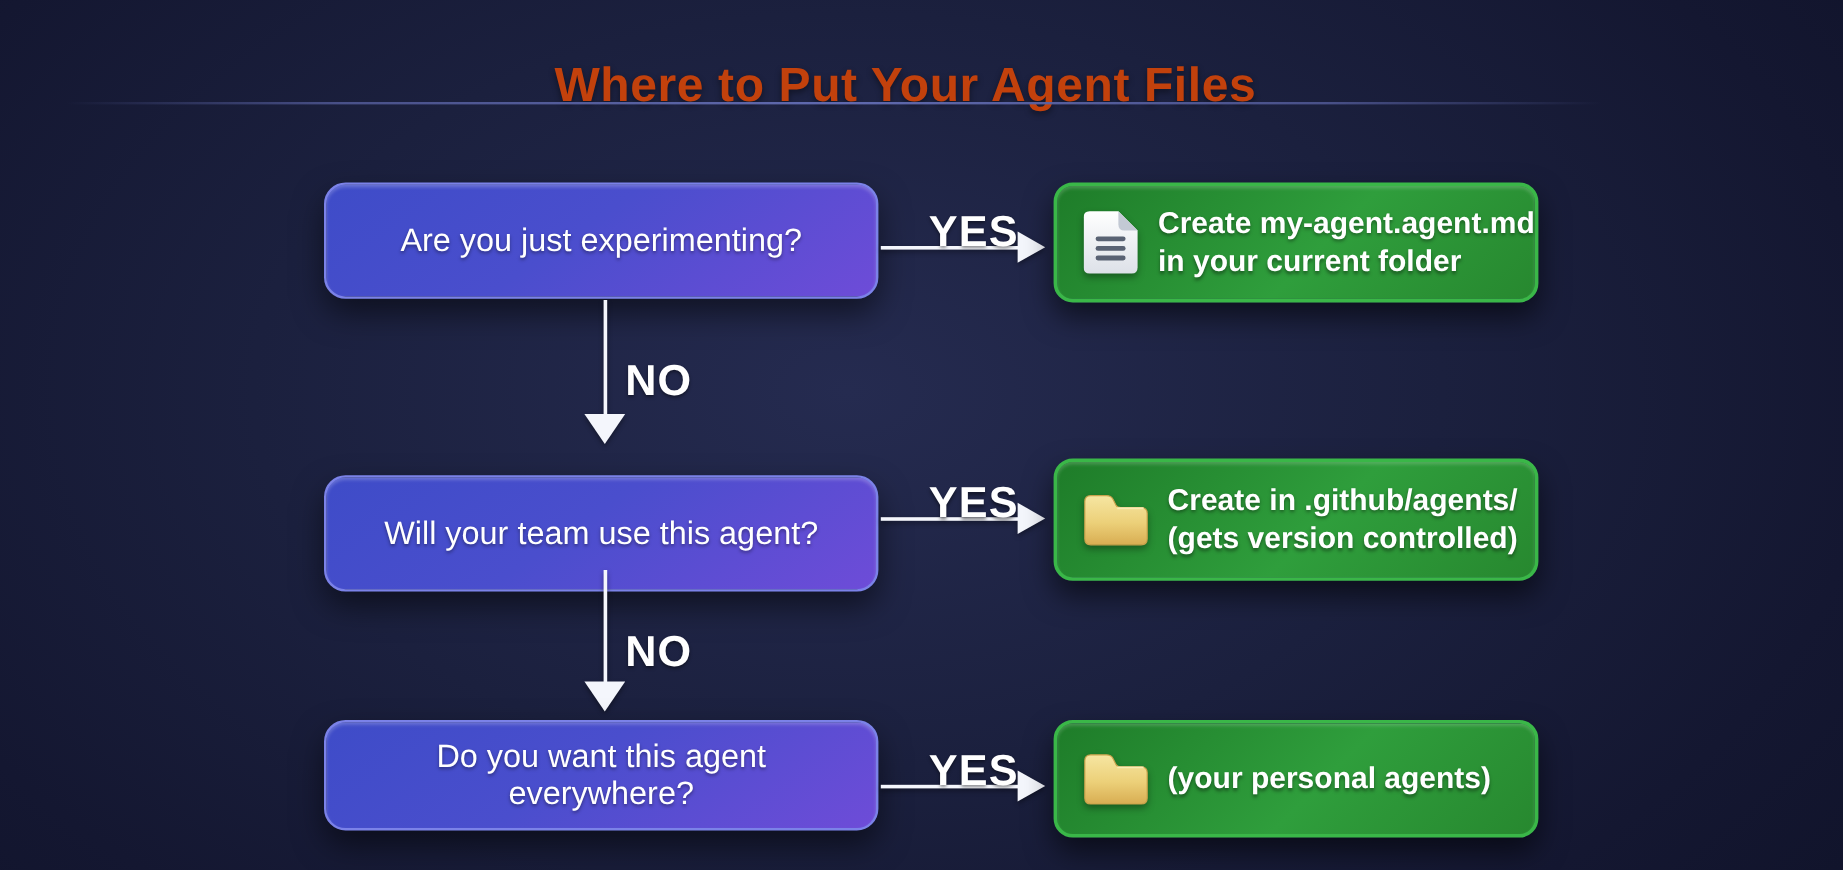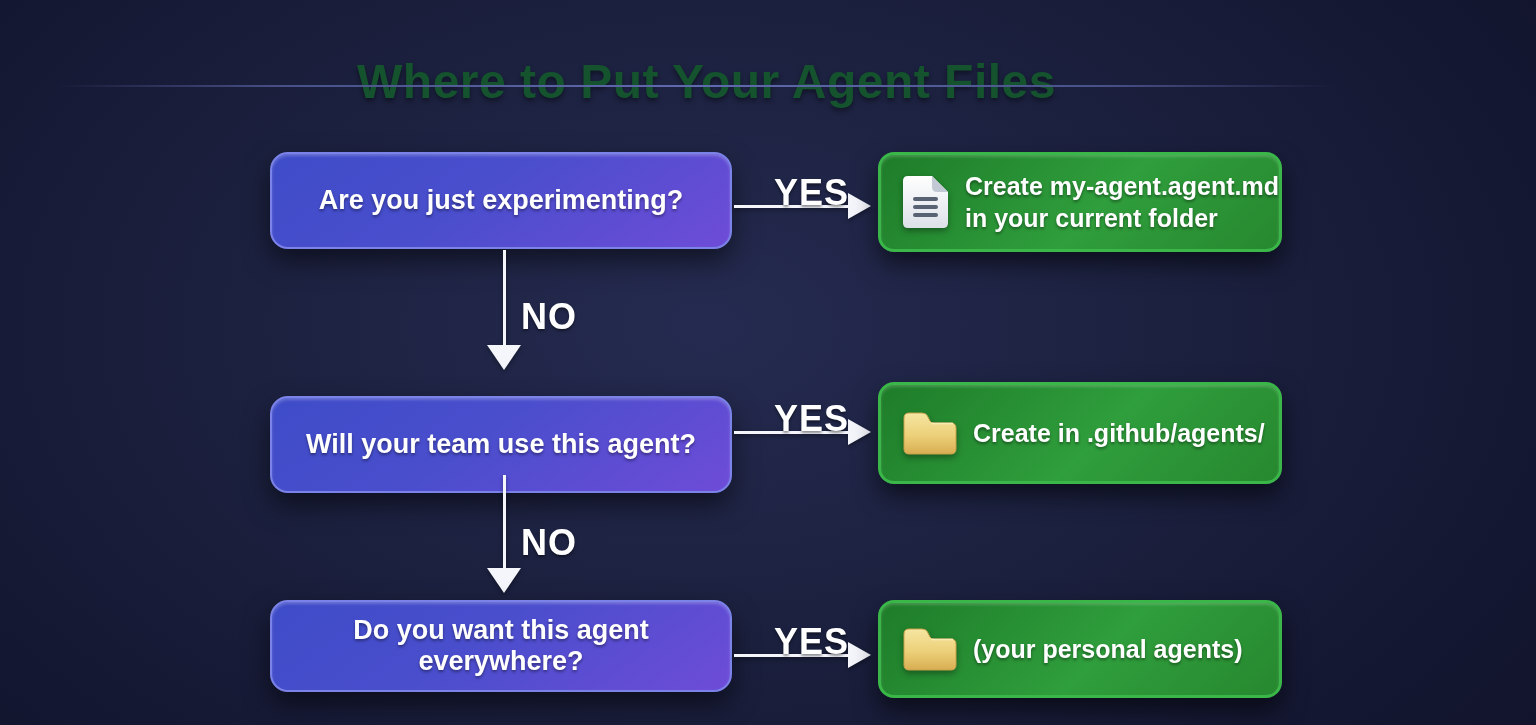--- a/index.html
+++ b/index.html
@@ -3,36 +3,37 @@
 <meta charset="utf-8">
 <style>
   html,body{margin:0;padding:0;}
   body{
     width:1536px;height:725px;position:relative;overflow:hidden;
     font-family:"Liberation Sans","DejaVu Sans",sans-serif;
     background:radial-gradient(ellipse 1100px 700px at 46% 45%, #252b50 0%, #1b203e 45%, #141731 78%, #10132a 100%);
   }
   .title{
     position:absolute;top:22px;left:0;width:1413px;text-align:center;
-    color:#14532d;font-size:48px;font-weight:700;letter-spacing:.5px;
+    color:#c2410c;font-size:40px;font-weight:700;letter-spacing:.5px;
     text-shadow:0 3px 5px rgba(0,0,0,.45);
+    padding-left:48px;
   }
   .divider{
     position:absolute;top:85px;left:55px;width:1280px;height:2px;
     background:linear-gradient(90deg, rgba(70,78,130,0) 0%, rgba(78,86,145,.9) 18%, rgba(96,106,175,1) 50%, rgba(78,86,145,.9) 82%, rgba(70,78,130,0) 100%);
   }
   .qbox{
     position:absolute;left:270px;width:462px;border-radius:18px;
     background:linear-gradient(145deg,#3e4cc8 0%,#4a4ecd 45%,#6e4cd8 100%);
     border:2px solid #7b82e8;box-sizing:border-box;
     box-shadow:0 12px 26px rgba(0,0,0,.5), inset 0 2px 3px rgba(255,255,255,.22);
     display:flex;align-items:center;justify-content:center;
   }
   .qbox .qtext{
-    color:#fff;font-size:27px;font-weight:700;text-align:center;
+    color:#fff;font-size:27px;font-weight:400;text-align:center;
     text-shadow:0 2px 3px rgba(0,0,0,.4);padding:0 14px;
   }
   .abox{
     position:absolute;left:878px;width:404px;border-radius:16px;
     background:linear-gradient(135deg,#1e7c29 0%,#2f9e3c 55%,#27882f 100%);
     border:3px solid #3ab748;box-sizing:border-box;
     box-shadow:0 12px 24px rgba(0,0,0,.55), inset 0 2px 3px rgba(255,255,255,.18);
     display:flex;align-items:center;
   }
   .abox .aicon{margin-left:22px;flex:0 0 auto;display:flex;filter:drop-shadow(0 3px 3px rgba(0,0,0,.35));}
@@ -121,20 +122,21 @@
 
 <div class="abox" style="top:382px;height:102px;">
   <span class="aicon">
     <svg width="54" height="45" viewBox="0 0 54 45">
       <path d="M1 38 V7 Q1 2 6 2 H19 Q23 2 24.5 5 L27 10 Q28 12 31 12 H48 Q53 12 53 17 V38 Q53 43 48 43 H6 Q1 43 1 38 Z" fill="url(#foldg)" stroke="#c9a24b" stroke-width="1"></path>
       <path d="M28 12.5 H50" stroke="#f8ecb4" stroke-width="1.6" fill="none"></path>
     </svg>
   </span>
   <div class="atext">
     <div>Create in .github/agents/</div>
+    <div>(gets version controlled)</div>
   </div>
 </div>
 
 <div class="arrow-v" style="left:504px;top:475px;">
   <div class="shaft" style="height:95px;"></div>
   <div class="head" style="top:93px;"></div>
 </div>
 <div class="edge-label" style="left:521px;top:522px;">NO</div>
 
 <div class="qbox" style="top:600px;height:92px;">

